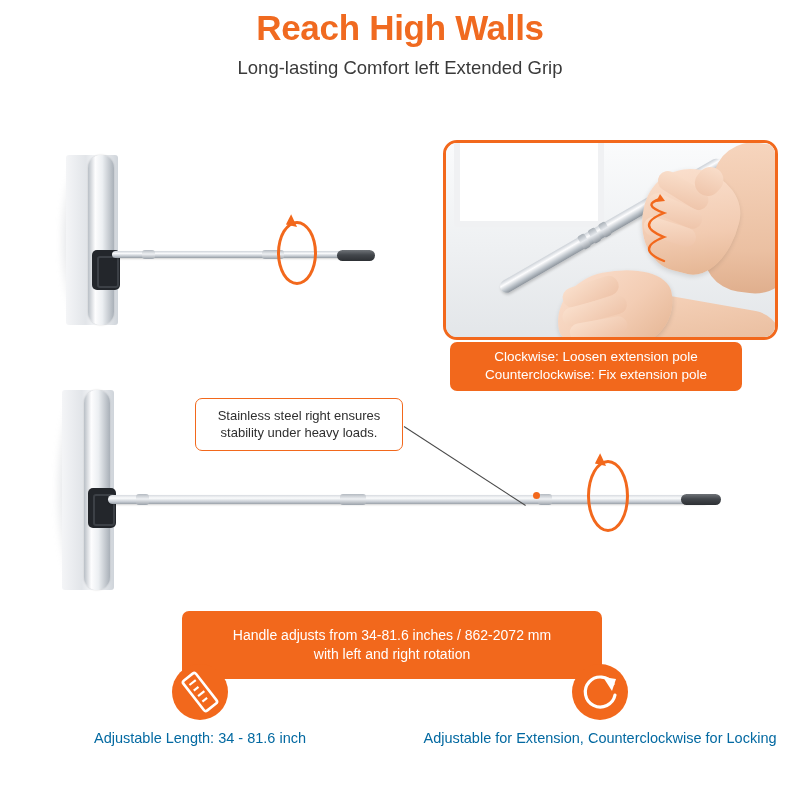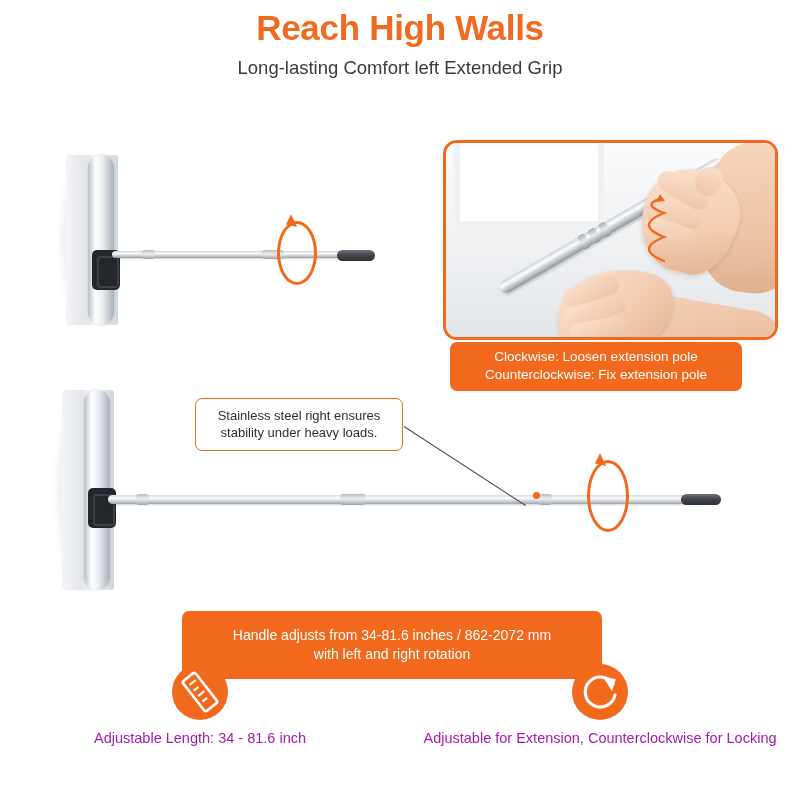--- a/index.html
+++ b/index.html
@@ -270,21 +270,21 @@
   .circle {
     width: 56px; height: 56px;
     border-radius: 50%;
     background: #f2681c;
     margin: 0 auto 9px;
     position: relative;
   }
   .circle svg { position: absolute; left: 0; top: 0; }
   .feature .label {
     font-size: 14.5px;
-    color: #a21caf;
+    color: #0369a1;
     line-height: 1.3;
   }
 </style>
 </head>
 <body>
 
 <div class="header">
   <div class="title">Reach High Walls</div>
   <div class="subtitle">Long-lasting Comfort left Extended Grip</div>
 </div>

